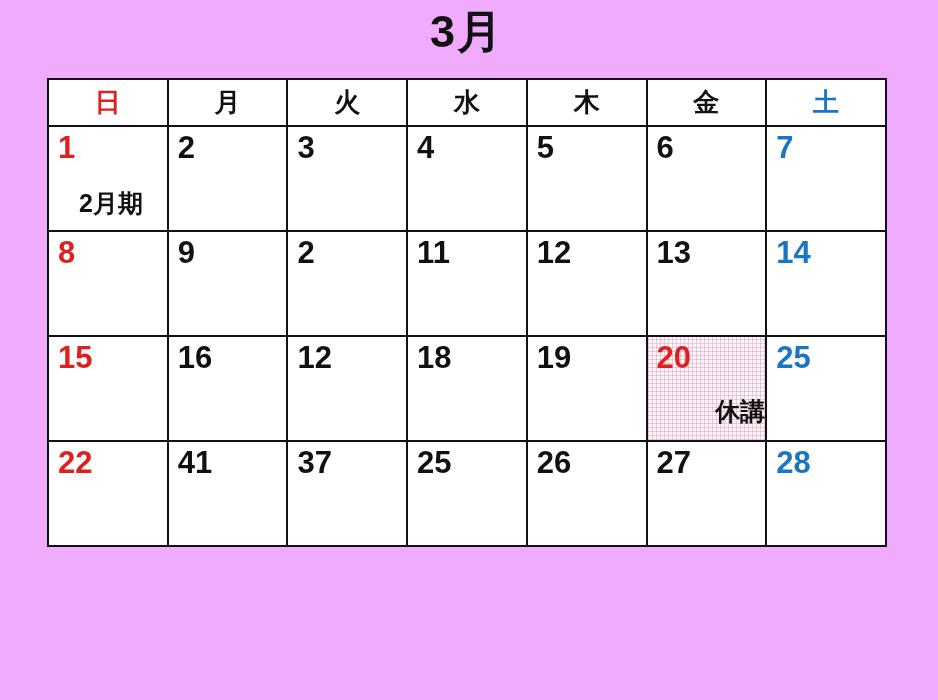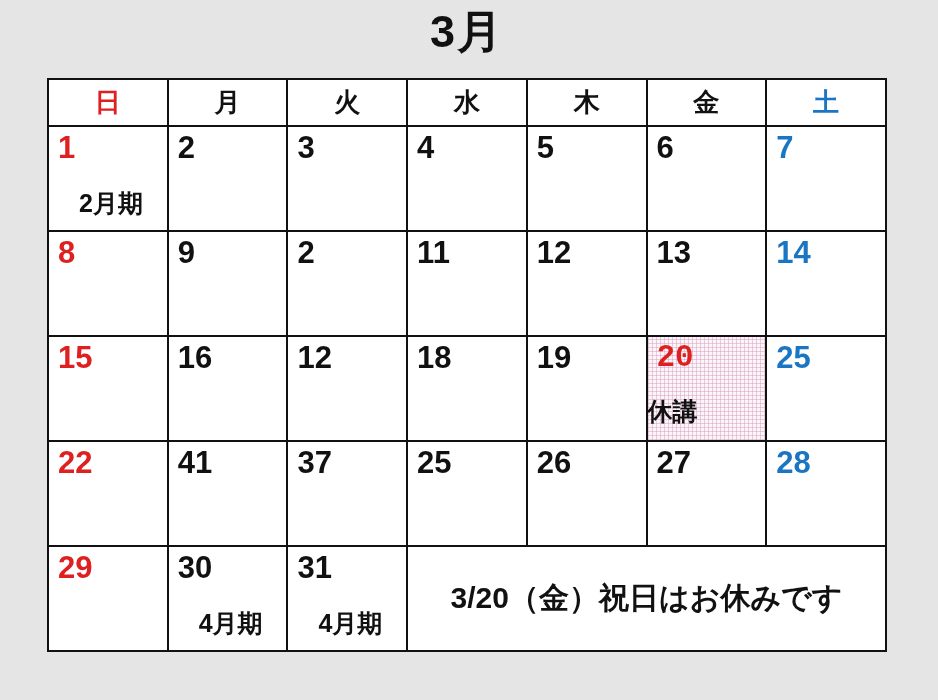--- a/index.html
+++ b/index.html
@@ -1,17 +1,17 @@
 <!DOCTYPE html>
 <html><head>
 <meta charset="utf-8">
 <style>
   html,body{margin:0;padding:0;background:#ffffff;}
   .page{
-    position:relative;width:938px;height:700px;background:#e5e5e5;
+    position:relative;width:938px;height:700px;background:#f0abfc;
     font-family:"Liberation Sans","DejaVu Sans",sans-serif;color:#111111;
     overflow:hidden;
   }
   .month-title{
     position:absolute;top:2px;left:47px;width:840px;
     text-align:center;font-size:45px;font-weight:bold;letter-spacing:2px;
     color:#111111;
   }
   table.cal{
     position:absolute;left:47px;top:78px;width:840px;
@@ -26,29 +26,28 @@
   }
   .cal td{
     vertical-align:top;position:relative;background:#ffffff;
     font-weight:bold;color:#111111;
   }
   .num{display:block;padding:4px 0 0 9px;font-size:31px;line-height:1.1;font-weight:bold;}
   .note{
     position:absolute;left:30px;bottom:10px;
     font-size:25px;font-weight:bold;color:#111111;white-space:nowrap;
   }
-  .note-center{left:0;right:0;bottom:12px;text-align:left;}
+  .note-center{left:12px;right:0;bottom:12px;text-align:right;}
   th.sun, td.sun .num{color:#de2020;}
   th.sat, td.sat .num{color:#1a75c2;}
   td.holiday{
     background-color:#fbf4f8;
     background-image:
       repeating-linear-gradient(0deg, rgba(212,152,185,0.45) 0 1px, transparent 1px 4px),
       repeating-linear-gradient(90deg, rgba(212,152,185,0.45) 0 1px, transparent 1px 4px);
-    font-family: Liberation Mono, monospace;
   }
   td.holiday .num{color:#de2020;}
   td.merged-note{
     vertical-align:middle;text-align:center;
     font-size:30px;font-weight:bold;color:#111111;
   }
 </style>
 </head>
 <body>
 
@@ -156,30 +155,16 @@
         <td>
             <span class="num">26</span>
           </td>
         <td>
             <span class="num">27</span>
           </td>
         <td class="sat">
             <span class="num">28</span>
           </td>
       </tr>
-      <tr>
-        <td class="sun">
-            <span class="num">29</span>
-          </td>
-        <td>
-          <span class="num">30</span>
-          <span class="note">4月期</span>
-        </td>
-        <td>
-          <span class="num">31</span>
-          <span class="note">4月期</span>
-        </td>
-        <td class="merged-note" colspan="4">3/20（金）祝日はお休みです</td>
-      </tr>
     </tbody>
   </table>
 
 </div>
 
 </body></html>

